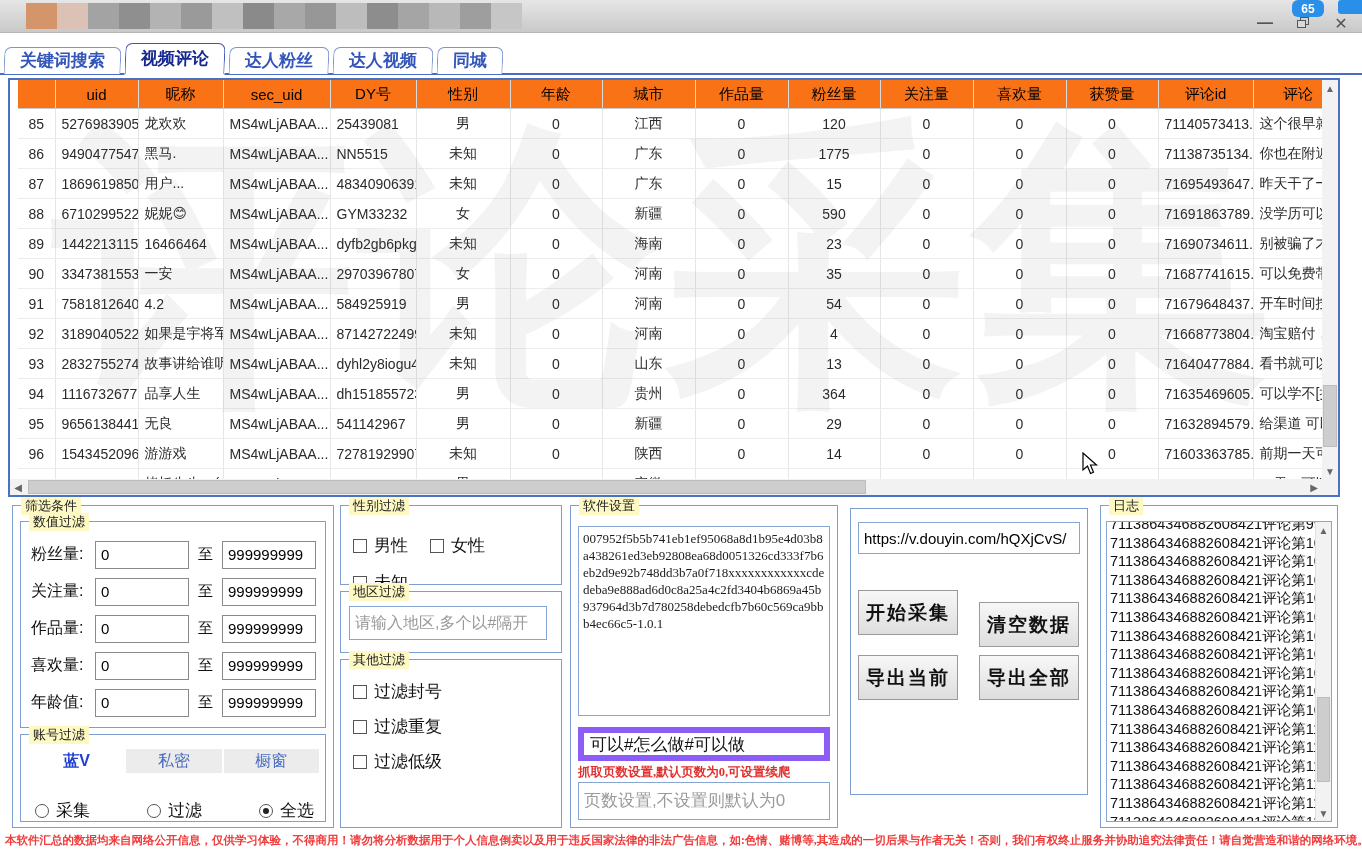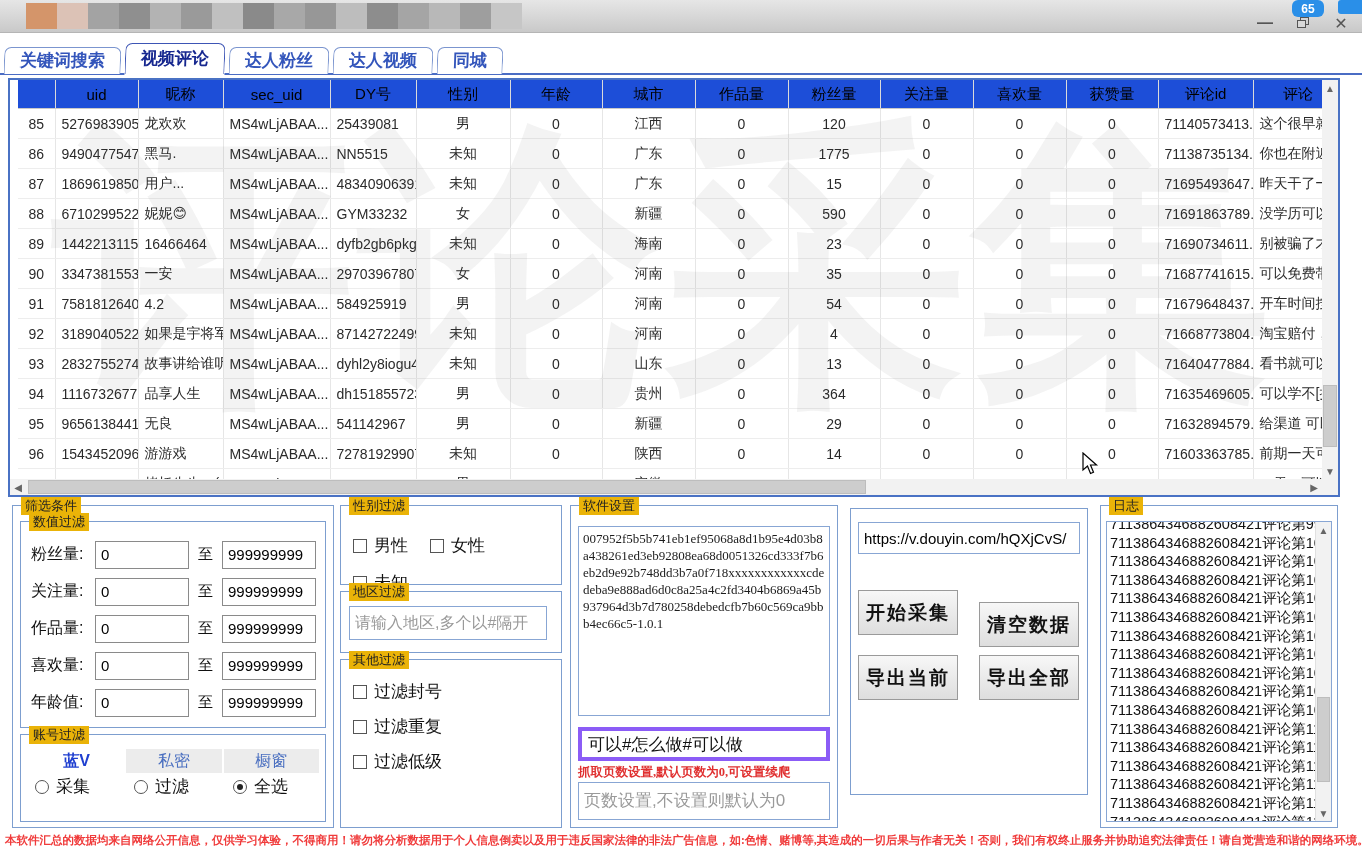--- a/index.html
+++ b/index.html
@@ -26,68 +26,68 @@
        color:#3355bb;font-size:17px;font-weight:600;transform:skewX(-2deg);}
   .tab.active{height:30px;line-height:30px;color:#16278f;font-weight:800;border-color:#3d55b5;
        box-shadow:0 2px 0 #fff;}
   .tab-underline{position:absolute;left:0;top:73px;width:1362px;height:2px;background:#4a6cc4;z-index:3;}
 
   
   .table-panel{position:absolute;left:8px;top:78px;width:1332px;height:419px;
                border:2px solid #4a72c4;box-sizing:border-box;background:#fff;}
   .grid-wrap{position:absolute;left:0;top:0;right:16px;bottom:16px;overflow:hidden;}
   table{border-collapse:collapse;table-layout:fixed;width:1312px;margin-left:8px;}
-  th{height:26px;font-weight:400;font-size:15px;color:#000;background:#1d4ed8;
+  th{height:26px;font-weight:400;font-size:15px;color:#000;background:#f97316;
      border-right:1px solid #dadada;border-bottom:1px solid #c9c9c9;white-space:nowrap;overflow:hidden;}
   td{height:27px;font-size:14px;color:#2a2a2a;background:transparent;
      border-right:1px solid #e6e6e6;border-bottom:1px solid #ededed;white-space:nowrap;overflow:hidden;}
   td.l{text-align:left;padding-left:6px;} td.c{text-align:center;}
   .watermark{position:absolute;left:0;top:-20px;width:100%;height:110%;z-index:2;pointer-events:none;
              font:bold 300px "Liberation Serif","DejaVu Serif",serif;color:rgba(90,90,90,0.075);
              white-space:nowrap;text-align:center;line-height:420px;letter-spacing:6px;overflow:hidden;}
 
   
   .vscroll{position:absolute;top:0;right:0;bottom:16px;width:16px;background:#f2f2f2;z-index:5;}
   .hscroll{position:absolute;left:0;right:16px;bottom:0;height:16px;background:#f2f2f2;z-index:5;}
   .sb-corner{position:absolute;right:0;bottom:0;width:16px;height:16px;background:#f2f2f2;z-index:5;}
   .thumb-v{position:absolute;left:1px;width:14px;background:#cdcdcd;border:1px solid #bdbdbd;box-sizing:border-box;}
   .thumb-h{position:absolute;top:1px;height:14px;background:#cdcdcd;border:1px solid #bdbdbd;box-sizing:border-box;}
   .arr{position:absolute;width:16px;height:16px;display:flex;align-items:center;justify-content:center;color:#666;font-size:10px;}
 
   
   .groupbox{position:absolute;border:1px solid #7d9ecf;background:#fff;box-sizing:border-box;}
-  .legend{position:absolute;top:-9px;left:8px;background:#eab308;padding:0 4px;font-size:13px;color:#222;white-space:nowrap;}
+  .legend{position:absolute;top:-9px;left:8px;background:#fef9c3;padding:0 4px;font-size:13px;color:#222;white-space:nowrap;}
 
   .num-rows{position:absolute;left:0;top:14px;right:0;}
   .num-row{display:flex;align-items:center;height:37px;padding-left:10px;}
   .num-row .lbl{width:64px;font-size:16px;color:#111;}
   .num-row input{width:94px;height:28px;border:1px solid #8a8a8a;font-size:15px;padding:0 5px;box-sizing:border-box;}
   .num-row .zhi{margin:0 9px;font-size:15px;color:#111;}
 
   .acct-tabs{position:absolute;left:6px;top:14px;right:6px;height:24px;display:flex;}
   .acct-seg{flex:1;display:flex;align-items:center;justify-content:center;font-size:16px;color:#4a6fc0;margin-left:2px;}
   .acct-seg.on{background:#fff;color:#1f3fd0;font-weight:bold;}
   .acct-seg.off{background:#ececec;}
-  .acct-radios{position:absolute;left:14px;top:40px;right:6px;display:flex;gap:44px;align-items:center;}
+  .acct-radios{position:absolute;left:14px;top:64px;right:6px;display:flex;gap:57px;align-items:center;}
   .radio{display:flex;align-items:center;gap:7px;font-size:17px;color:#111;}
   .rdot{width:14px;height:14px;border:1px solid #555;border-radius:50%;background:#fff;position:relative;box-sizing:border-box;}
   .rdot.sel::after{content:"";position:absolute;left:3px;top:3px;width:6px;height:6px;border-radius:50%;background:#222;}
 
   .chk-row{display:flex;flex-wrap:wrap;align-items:center;}
   .chk{display:flex;align-items:center;gap:7px;font-size:17px;color:#111;}
   .cbox{width:14px;height:14px;border:1px solid #555;background:#fff;box-sizing:border-box;}
 
   .tb{border:1px solid #8a8a8a;background:#fff;font-size:15px;padding:2px 5px;box-sizing:border-box;}
   .tb-blue{border:1px solid #88a6d4;}
   input::placeholder{color:#9a9a9a;}
 
   .tokenbox{position:absolute;left:578px;top:526px;width:252px;height:190px;border:1px solid #88a6d4;
             box-sizing:border-box;padding:3px 4px;font:13px "Liberation Serif","DejaVu Serif",serif;
             color:#1c1c1c;word-break:break-all;line-height:17px;overflow:hidden;}
-  .titlebox{position:absolute;left:578px;top:727px;width:252px;height:34px;border:4px solid #8b5cf6;
+  .titlebox{position:absolute;left:578px;top:727px;width:252px;height:34px;border:6px solid #8b5cf6;
             box-sizing:border-box;display:flex;align-items:center;padding:0 6px;font-size:17px;color:#111;}
   .redhint{position:absolute;left:578px;top:764px;font:bold 12.5px "Liberation Serif","DejaVu Serif",serif;color:#e03030;}
 
   .btn{position:absolute;width:98px;height:43px;background:linear-gradient(#f7f7f7,#dedede);
        border:1px solid #9a9a9a;display:flex;align-items:center;justify-content:center;
        font:bold 19px "Liberation Serif","DejaVu Serif",serif;color:#111;letter-spacing:2px;cursor:default;}
 
   .loglist{position:absolute;left:1106px;top:521px;width:226px;height:301px;border:1px solid #88a6d4;
            box-sizing:border-box;overflow:hidden;}
   .loglines{margin-top:-7px;padding-left:3px;}

